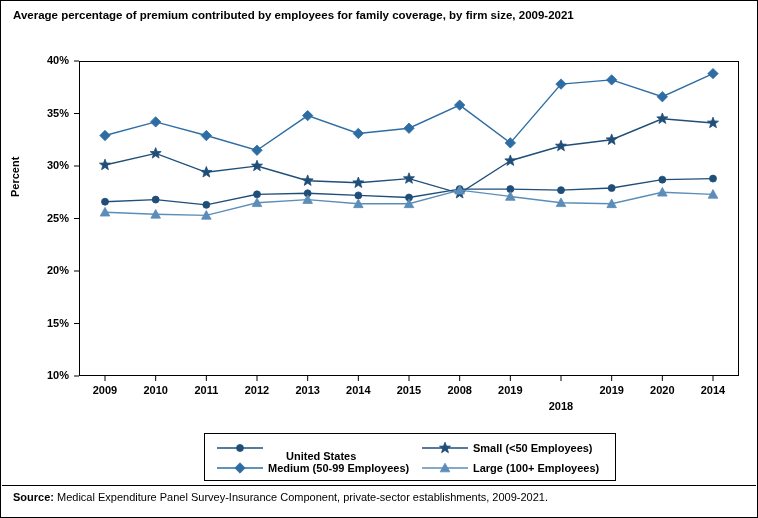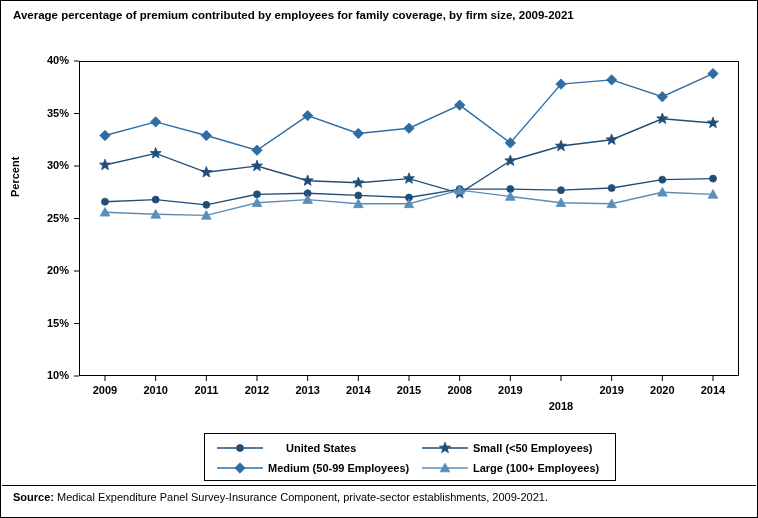--- a/index.html
+++ b/index.html
@@ -243,21 +243,21 @@
           <line x1="12" x2="58" y1="14" y2="14" stroke="#1f4e79" stroke-width="1.4"></line>
           <circle cx="35" cy="14" r="3.5" fill="#1f4e79" stroke="#1f4e79" stroke-width="0.8"></circle>
           <line x1="217" x2="263" y1="14" y2="14" stroke="#1f4e79" stroke-width="1.4"></line>
           <polygon points="240.00,8.20 241.43,12.03 245.52,12.21 242.32,14.75 243.41,18.69 240.00,16.44 236.59,18.69 237.68,14.75 234.48,12.21 238.57,12.03" fill="#1f4e79" stroke="#1f4e79" stroke-width="0.8"></polygon>
           <line x1="12" x2="58" y1="34" y2="34" stroke="#2e6da4" stroke-width="1.4"></line>
           <polygon points="35,28.8 40.2,34 35,39.2 29.8,34" fill="#2e6da4" stroke="#2e6da4" stroke-width="0.8"></polygon>
           <line x1="217" x2="263" y1="34" y2="34" stroke="#5b8db8" stroke-width="1.4"></line>
           <polygon points="240,29.2 244.8,37.84 235.2,37.84" fill="#5b8db8" stroke="#5b8db8" stroke-width="0.8"></polygon>
         </g>
     </svg>
-    <div class="legend-label" style="left:63px; top:8px;padding-left:18px;">United States</div>
+    <div class="legend-label" style="left:63px; top:16px;padding-left:18px;">United States</div>
     <div class="legend-label" style="left:268px; top:8px;">Small (&lt;50 Employees)</div>
     <div class="legend-label" style="left:63px; top:28px;">Medium (50-99 Employees)</div>
     <div class="legend-label" style="left:268px; top:28px;">Large (100+ Employees)</div>
   </div>
 
   <div class="src-rule"></div>
   <div class="source-line">
     <b>Source:</b><span> Medical Expenditure Panel Survey-Insurance Component, private-sector establishments, 2009-2021.</span>
   </div>
 

